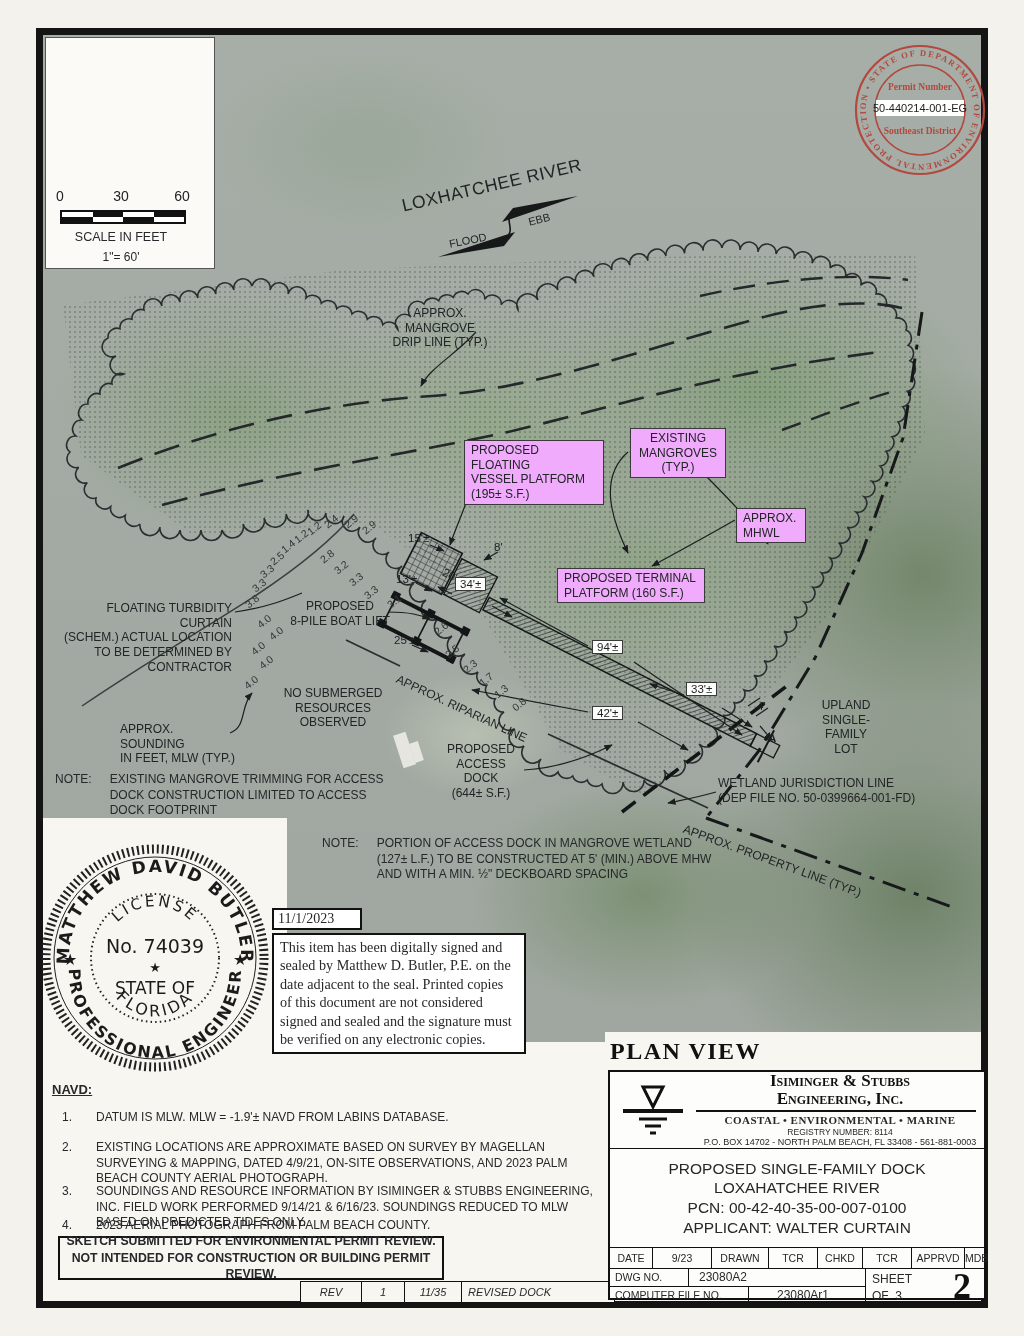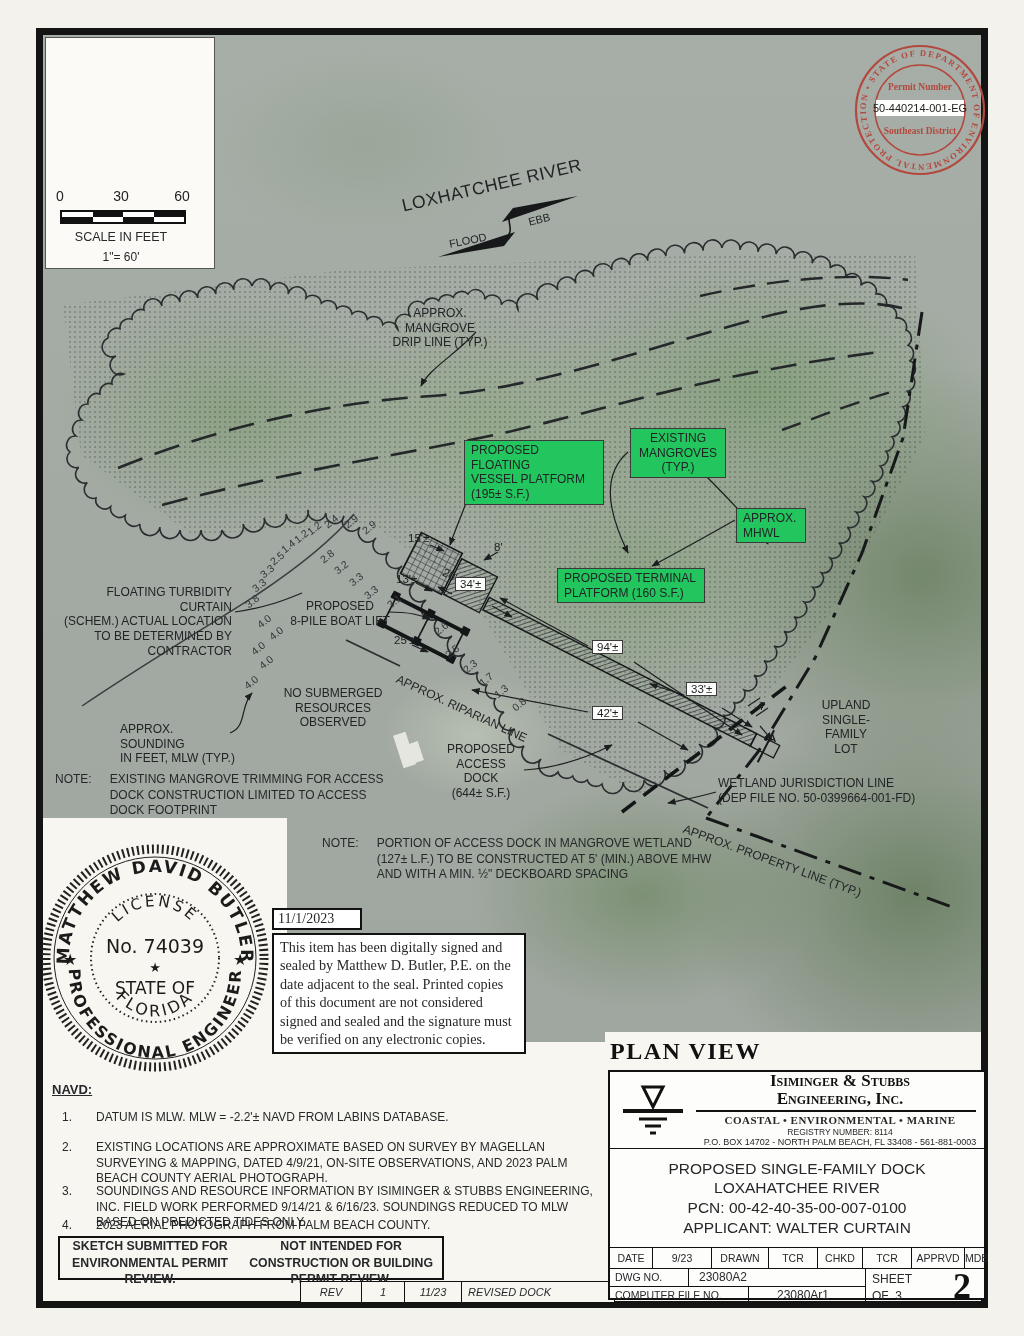--- a/index.html
+++ b/index.html
@@ -22,21 +22,21 @@
   #stipple{position:absolute;left:43px;top:35px;width:938px;height:1266px;opacity:.45;
     background-image:radial-gradient(circle at 2px 2px,rgba(25,40,25,.5) 1px,transparent 1.4px);
     background-size:5px 5px;
     clip-path:polygon(20px 270px,300px 235px,600px 222px,872px 218px,882px 400px,800px 560px,715px 672px,600px 762px,518px 715px,428px 560px,328px 488px,150px 500px,38px 420px);}
   .wpanel{position:absolute;background:#f7f6f1;}
   
   #ink{position:absolute;left:0;top:0;width:1024px;height:1336px;pointer-events:none;}
   
   .lbl{position:absolute;font-size:12px;line-height:1.22;white-space:pre-line;color:#222426;}
   .ctr{text-align:center;} .rgt{text-align:right;}
-  .wbox{background:#22c55e;border:1px solid #3a3a3a;padding:2px 6px;}
+  .wbox{background:#f0abfc;border:1px solid #3a3a3a;padding:2px 6px;}
   .dim{position:absolute;font-size:11.5px;color:#1d1f21;}
   .dimbox{background:#fcfcfa;border:1px solid #3a3a3a;padding:0 4px;font-size:11.5px;}
   .note{position:absolute;display:flex;gap:18px;font-size:12px;line-height:1.3;}
   .snd{position:absolute;font-size:10.5px;color:#33363a;transform:translate(-50%,-50%) rotate(-38deg);}
   
   #scalebox{position:absolute;left:45px;top:37px;width:168px;height:230px;background:#fbfaf7;border:1px solid #555;}
   #scaleticks{position:absolute;left:14px;top:150px;width:122px;font-size:14px;color:#222;}
   #scaleticks span{position:absolute;transform:translateX(-50%);}
   #scalebar{position:absolute;left:14px;top:172px;width:122px;height:10px;border:2px solid #111;display:grid;grid-template-columns:repeat(4,1fr);grid-template-rows:1fr 1fr;}
   #scalebar i{display:block;} .bk{background:#111;} .wt{background:#fff;}
@@ -44,21 +44,21 @@
   #scaleratio{position:absolute;left:0;top:212px;width:150px;text-align:center;font-size:12px;}
   
   #sigdate{position:absolute;left:272px;top:908px;width:78px;border:2px solid #111;background:#fff;
     font-family:"Liberation Serif",serif;font-size:14px;padding:1px 4px;}
   #sigbox{position:absolute;left:272px;top:933px;width:238px;border:2.5px solid #111;background:#fff;
     font-family:"Liberation Serif",serif;font-size:14.2px;line-height:1.3;padding:3px 6px;}
   
   #notes-heading{position:absolute;left:52px;top:1082px;font-weight:bold;font-size:13px;text-decoration:underline;}
   .nnum{flex:0 0 16px;}
   #permitbox{position:absolute;left:58px;top:1236px;width:382px;height:40px;border:2px solid #111;background:#f7f6f1;
-    display:flex;flex-direction:row;justify-content:center;text-align:center;font-weight:bold;font-size:12.3px;line-height:1.35;}
+    display:flex;flex-direction:column;justify-content:center;text-align:center;font-weight:bold;font-size:12.3px;line-height:1.35;}
   #revrow{position:absolute;left:300px;top:1281px;height:20px;display:flex;border:1.5px solid #111;background:#f7f6f1;font-size:11px;}
   #revrow div{border-right:1.5px solid #111;display:flex;align-items:center;justify-content:center;padding:0 6px;font-style:italic;}
   #revrow div:last-child{border-right:none;justify-content:flex-start;}
   
   #planview{position:absolute;left:610px;top:1038px;font-family:"Liberation Serif",serif;font-weight:bold;font-size:24px;letter-spacing:1.5px;color:#111;}
   #tblock{position:absolute;left:608px;top:1070px;width:374px;height:226px;border:2.5px solid #111;background:#fdfdfb;font-size:11px;}
   #tb-company{height:76px;border-bottom:1.5px solid #111;display:flex;align-items:stretch;}
   #tb-logo{flex:0 0 86px;display:flex;align-items:center;justify-content:center;}
   #tb-cotext{flex:1;text-align:center;padding-top:0;}
   .coname{font-family:"Liberation Serif",serif;font-weight:bold;font-variant:small-caps;font-size:17px;line-height:1.05;color:#111;}
@@ -268,21 +268,21 @@
   <div class="lbl wbox" style="left:464px;top:440px;width:126px;">PROPOSED FLOATING
 VESSEL PLATFORM
 (195± S.F.)</div>
   <div class="lbl wbox ctr" style="left:630px;top:428px;width:82px;">EXISTING
 MANGROVES
 (TYP.)</div>
   <div class="lbl wbox" style="left:736px;top:508px;width:56px;">APPROX.
 MHWL</div>
   <div class="lbl wbox" style="left:557px;top:568px;width:134px;">PROPOSED TERMINAL
 PLATFORM (160 S.F.)</div>
-  <div class="lbl rgt" style="left:52px;top:585px;width:180px;">FLOATING TURBIDITY CURTAIN
+  <div class="lbl rgt" style="left:52px;top:601px;width:180px;">FLOATING TURBIDITY CURTAIN
 (SCHEM.) ACTUAL LOCATION
 TO BE DETERMINED BY
 CONTRACTOR</div>
   <div class="lbl ctr" style="left:290px;top:599px;width:100px;">PROPOSED
 8-PILE BOAT LIFT</div>
   <div class="lbl ctr" style="left:266px;top:686px;width:134px;">NO SUBMERGED
 RESOURCES OBSERVED</div>
   <div class="lbl rot" style="left:400px;top:672px;transform:rotate(25deg);white-space:nowrap;">APPROX. RIPARIAN LINE</div>
   <div class="lbl" style="left:120px;top:722px;width:120px;">APPROX. SOUNDING
 IN FEET, MLW (TYP.)</div>
@@ -348,21 +348,21 @@
       <span class="snd" style="left: 501px; top: 691px;">1.3</span>
       <span class="snd" style="left: 519px; top: 704px;">0.8</span>
     </div>
 
   <div id="sigdate">11/1/2023</div>
   <div id="sigbox">This item has been digitally signed and sealed by Matthew D. Butler, P.E. on the date adjacent to the seal. Printed copies of this document are not considered signed and sealed and the signature must be verified on any electronic copies.</div>
 
   <div id="notes-heading">NAVD:</div>
   <div class="note" style="left:62px;top:1110px;width:540px;">
     <span class="nnum">1.</span>
-    <span>DATUM IS MLW.  MLW = -2.2'± NAVD FROM LABINS DATABASE.</span>
+    <span>DATUM IS MLW.  MLW = -1.9'± NAVD FROM LABINS DATABASE.</span>
   </div>
   <div class="note" style="left:62px;top:1140px;width:545px;">
     <span class="nnum">2.</span>
     <span>EXISTING LOCATIONS ARE APPROXIMATE BASED ON SURVEY BY MAGELLAN SURVEYING &amp; MAPPING, DATED 4/9/21, ON-SITE OBSERVATIONS, AND 2023 PALM BEACH COUNTY AERIAL PHOTOGRAPH.</span>
   </div>
   <div class="note" style="left:62px;top:1184px;width:545px;">
     <span class="nnum">3.</span>
     <span>SOUNDINGS AND RESOURCE INFORMATION BY ISIMINGER &amp; STUBBS ENGINEERING, INC.  FIELD WORK PERFORMED 9/14/21 &amp; 6/16/23.  SOUNDINGS REDUCED TO MLW BASED ON PREDICTED TIDES ONLY.</span>
   </div>
   <div class="note" style="left:62px;top:1218px;width:545px;">
@@ -371,21 +371,21 @@
   </div>
 
   <div id="permitbox">
     <span>SKETCH SUBMITTED FOR ENVIRONMENTAL PERMIT REVIEW.</span>
     <span>NOT INTENDED FOR CONSTRUCTION OR BUILDING PERMIT REVIEW.</span>
   </div>
 
   <div id="revrow">
     <div style="width:48px;">REV</div>
     <div style="width:30px;">1</div>
-    <div style="width:44px;">11/23</div>
+    <div style="width:44px;">11/35</div>
     <div style="width:140px;">REVISED DOCK</div>
   </div>
 
   <div id="planview">PLAN VIEW</div>
   <div id="tblock">
     <div id="tb-company">
       <div id="tb-logo">
         <svg width="64" height="58" viewBox="0 0 64 58">
           <path d="M22,6 L42,6 L32,26 Z" fill="none" stroke="#111" stroke-width="3"></path>
           <line x1="2" y1="30" x2="62" y2="30" stroke="#111" stroke-width="4"></line>

